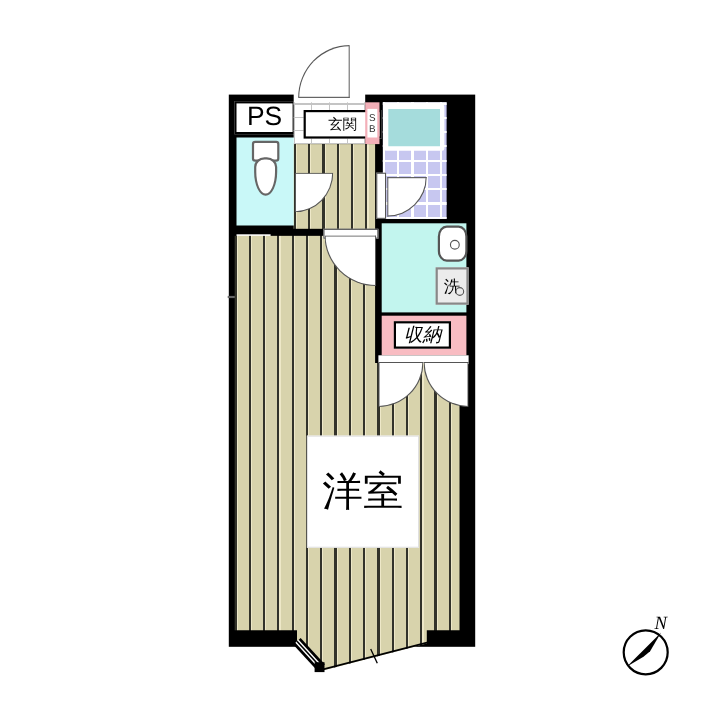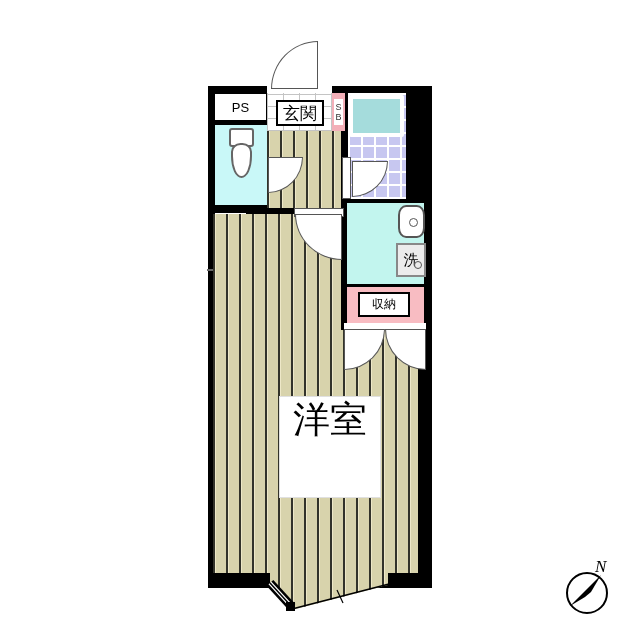--- a/index.html
+++ b/index.html
@@ -2,48 +2,48 @@
 <html style="--wall: #000000; --floor: #d8d3ac; --floor-stripe: #33332a; --toilet-room: #c9f8f8; --laundry-room: #c2f5ee; --bath-tile: #c7c7f0; --bathtub: #a5dcdc; --closet-pink: #f8bcc2; --shoebox-pink: #f3afb8;"><head>
 <meta charset="utf-8">
 <style>
   html,body{margin:0;padding:0;background:#fff;}
   .canvas{position:relative;width:640px;height:640px;background:#fff;overflow:hidden;
           font-family:"Liberation Sans", sans-serif;color:#000;}
   .abs{position:absolute;box-sizing:border-box;}
   .base{left:208px;top:86px;width:224px;height:502px;background:var(--wall);}
   
   .ps-box{left:213px;top:92px;width:55px;height:30px;background:#fff;border:2px solid #000;
-          display:flex;align-items:center;justify-content:center;font-size:13px;}
+          display:flex;align-items:center;justify-content:center;font-size:24px;}
   .toilet-room{left:215px;top:125px;width:53px;height:80px;background:var(--toilet-room);}
   .toilet-tank{left:229px;top:128px;width:25px;height:19px;background:#fff;border:2px solid #666;border-radius:3px;}
   .toilet-bowl{left:231px;top:143px;width:21px;height:35px;background:#fff;border:2px solid #666;
                border-radius:45% 45% 50% 50% / 25% 25% 62% 62%;}
   .genkan-tiles{left:267px;top:93px;width:65px;height:38px;
      background:repeating-linear-gradient(0deg,#c4c4c4 0 1px,transparent 1px 12px),
                 repeating-linear-gradient(90deg,#c4c4c4 0 1px,transparent 1px 16px),#fff;}
   .tag{background:#fff;border:2px solid #000;display:flex;align-items:center;justify-content:center;}
-  .genkan-tag{left:276px;top:100px;width:48px;height:26px;font-size:17px;}
+  .genkan-tag{left:276px;top:100px;width:71px;height:26px;font-size:13px;}
   .entrance-opening{left:267px;top:85px;width:65px;height:9px;background:#fff;}
   .sb-box{left:332px;top:93px;width:13px;height:38px;background:var(--shoebox-pink);}
   .sb-inner{left:334px;top:99px;width:9px;height:26px;background:#fff;display:flex;flex-direction:column;
             align-items:center;justify-content:center;font-size:9px;line-height:1.15;color:#333;}
   .stripes{background:repeating-linear-gradient(90deg,var(--floor-stripe) 0 2px,#eee8c8 2px 3px,var(--floor) 3px 13px);}
   .hall-floor{left:267px;top:131px;width:74px;height:77px;}
   .bath-floor{left:348px;top:93px;width:58px;height:106px;
      background:repeating-linear-gradient(0deg,#fff 0 2px,transparent 2px 13px),
                 repeating-linear-gradient(90deg,#fff 0 2px,transparent 2px 13px),var(--bath-tile);}
   .bathtub{left:349px;top:95px;width:55px;height:42px;background:var(--bathtub);border:4px solid #fff;border-radius:2px;}
   .laundry-room{left:347px;top:203px;width:77px;height:81px;background:var(--laundry-room);}
   .laundry-sink{left:398px;top:205px;width:27px;height:33px;background:#fff;border:2px solid #555;border-radius:30%;}
   .sink-drain{left:9px;top:11px;width:7px;height:7px;border:1px solid #555;border-radius:50%;position:absolute;}
   .washer{left:396px;top:243px;width:30px;height:34px;background:#ececec;border:2px solid #888;
           display:flex;align-items:center;justify-content:center;font-size:15px;}
   .washer-dial{position:absolute;right:2px;bottom:6px;width:6px;height:6px;border:1px solid #555;border-radius:50%;background:#ececec;}
   .closet{left:347px;top:287px;width:77px;height:36px;background:var(--closet-pink);}
-  .closet-tag{left:358px;top:292px;width:52px;height:25px;font-size:12px;}
+  .closet-tag{left:358px;top:292px;width:52px;height:25px;font-size:17px;font-style:italic;}
   .closet-track{left:344px;top:323px;width:82px;height:8px;background:#fff;}
   .kitchen{left:215px;top:213px;width:31px;height:78px;background:#fff;}
   .stove{left:220px;top:222px;width:19px;height:23px;background:#fff;border:2px solid #555;}
   .stove-bar{position:absolute;left:1px;top:5px;width:3px;height:9px;background:#333;}
   .stove-burner{position:absolute;right:3px;top:5px;width:8px;height:8px;border:2px solid #333;border-radius:50%;background:#777;}
   .kitchen-sink{left:221px;top:252px;width:22px;height:35px;background:#fff;border:2px solid #555;}
   .faucet{left:207px;top:269px;width:15px;height:2px;background:#666;}
   .main-floor{left:213px;top:214px;width:205px;height:396px;
      clip-path:polygon(0px 0px,128px 0px,128px 116px,205px 116px,205px 359px,175px 359px,175px 371px,79px 396px,57px 371px,57px 359px,0px 359px);}
   
@@ -51,21 +51,21 @@
   .leaf{background:#fff;border:1px solid #555;}
   .entrance-door{left:271px;top:41px;width:47px;height:48px;border-radius:100% 0 0 0;}
   .toilet-door{left:268px;top:157px;width:35px;height:36px;border-radius:0 0 100% 0;}
   .bath-door-leaf{left:342px;top:157px;width:9px;height:42px;}
   .bath-door{left:352px;top:161px;width:36px;height:36px;border-radius:0 0 100% 0;}
   .main-door-leaf{left:294px;top:208px;width:50px;height:9px;}
   .main-door{left:295px;top:214px;width:47px;height:46px;border-radius:0 0 0 100%;}
   .closet-door-left{left:344px;top:329px;width:41px;height:41px;border-radius:0 0 100% 0;}
   .closet-door-right{left:385px;top:329px;width:41px;height:41px;border-radius:0 0 0 100%;}
   .room-tag{left:279px;top:396px;width:102px;height:102px;background:#fff;border:1px solid #e0e0e0;
-            display:flex;flex-direction:row;justify-content:center;
+            display:flex;flex-direction:row;align-items:center;justify-content:center;
             font-size:37px;line-height:1.25;}
   .overlay-svg{left:0;top:0;width:640px;height:640px;pointer-events:none;}
 </style>
 </head>
 <body>
 
 <div class="canvas">
 
   <div class="abs base"></div>
 

